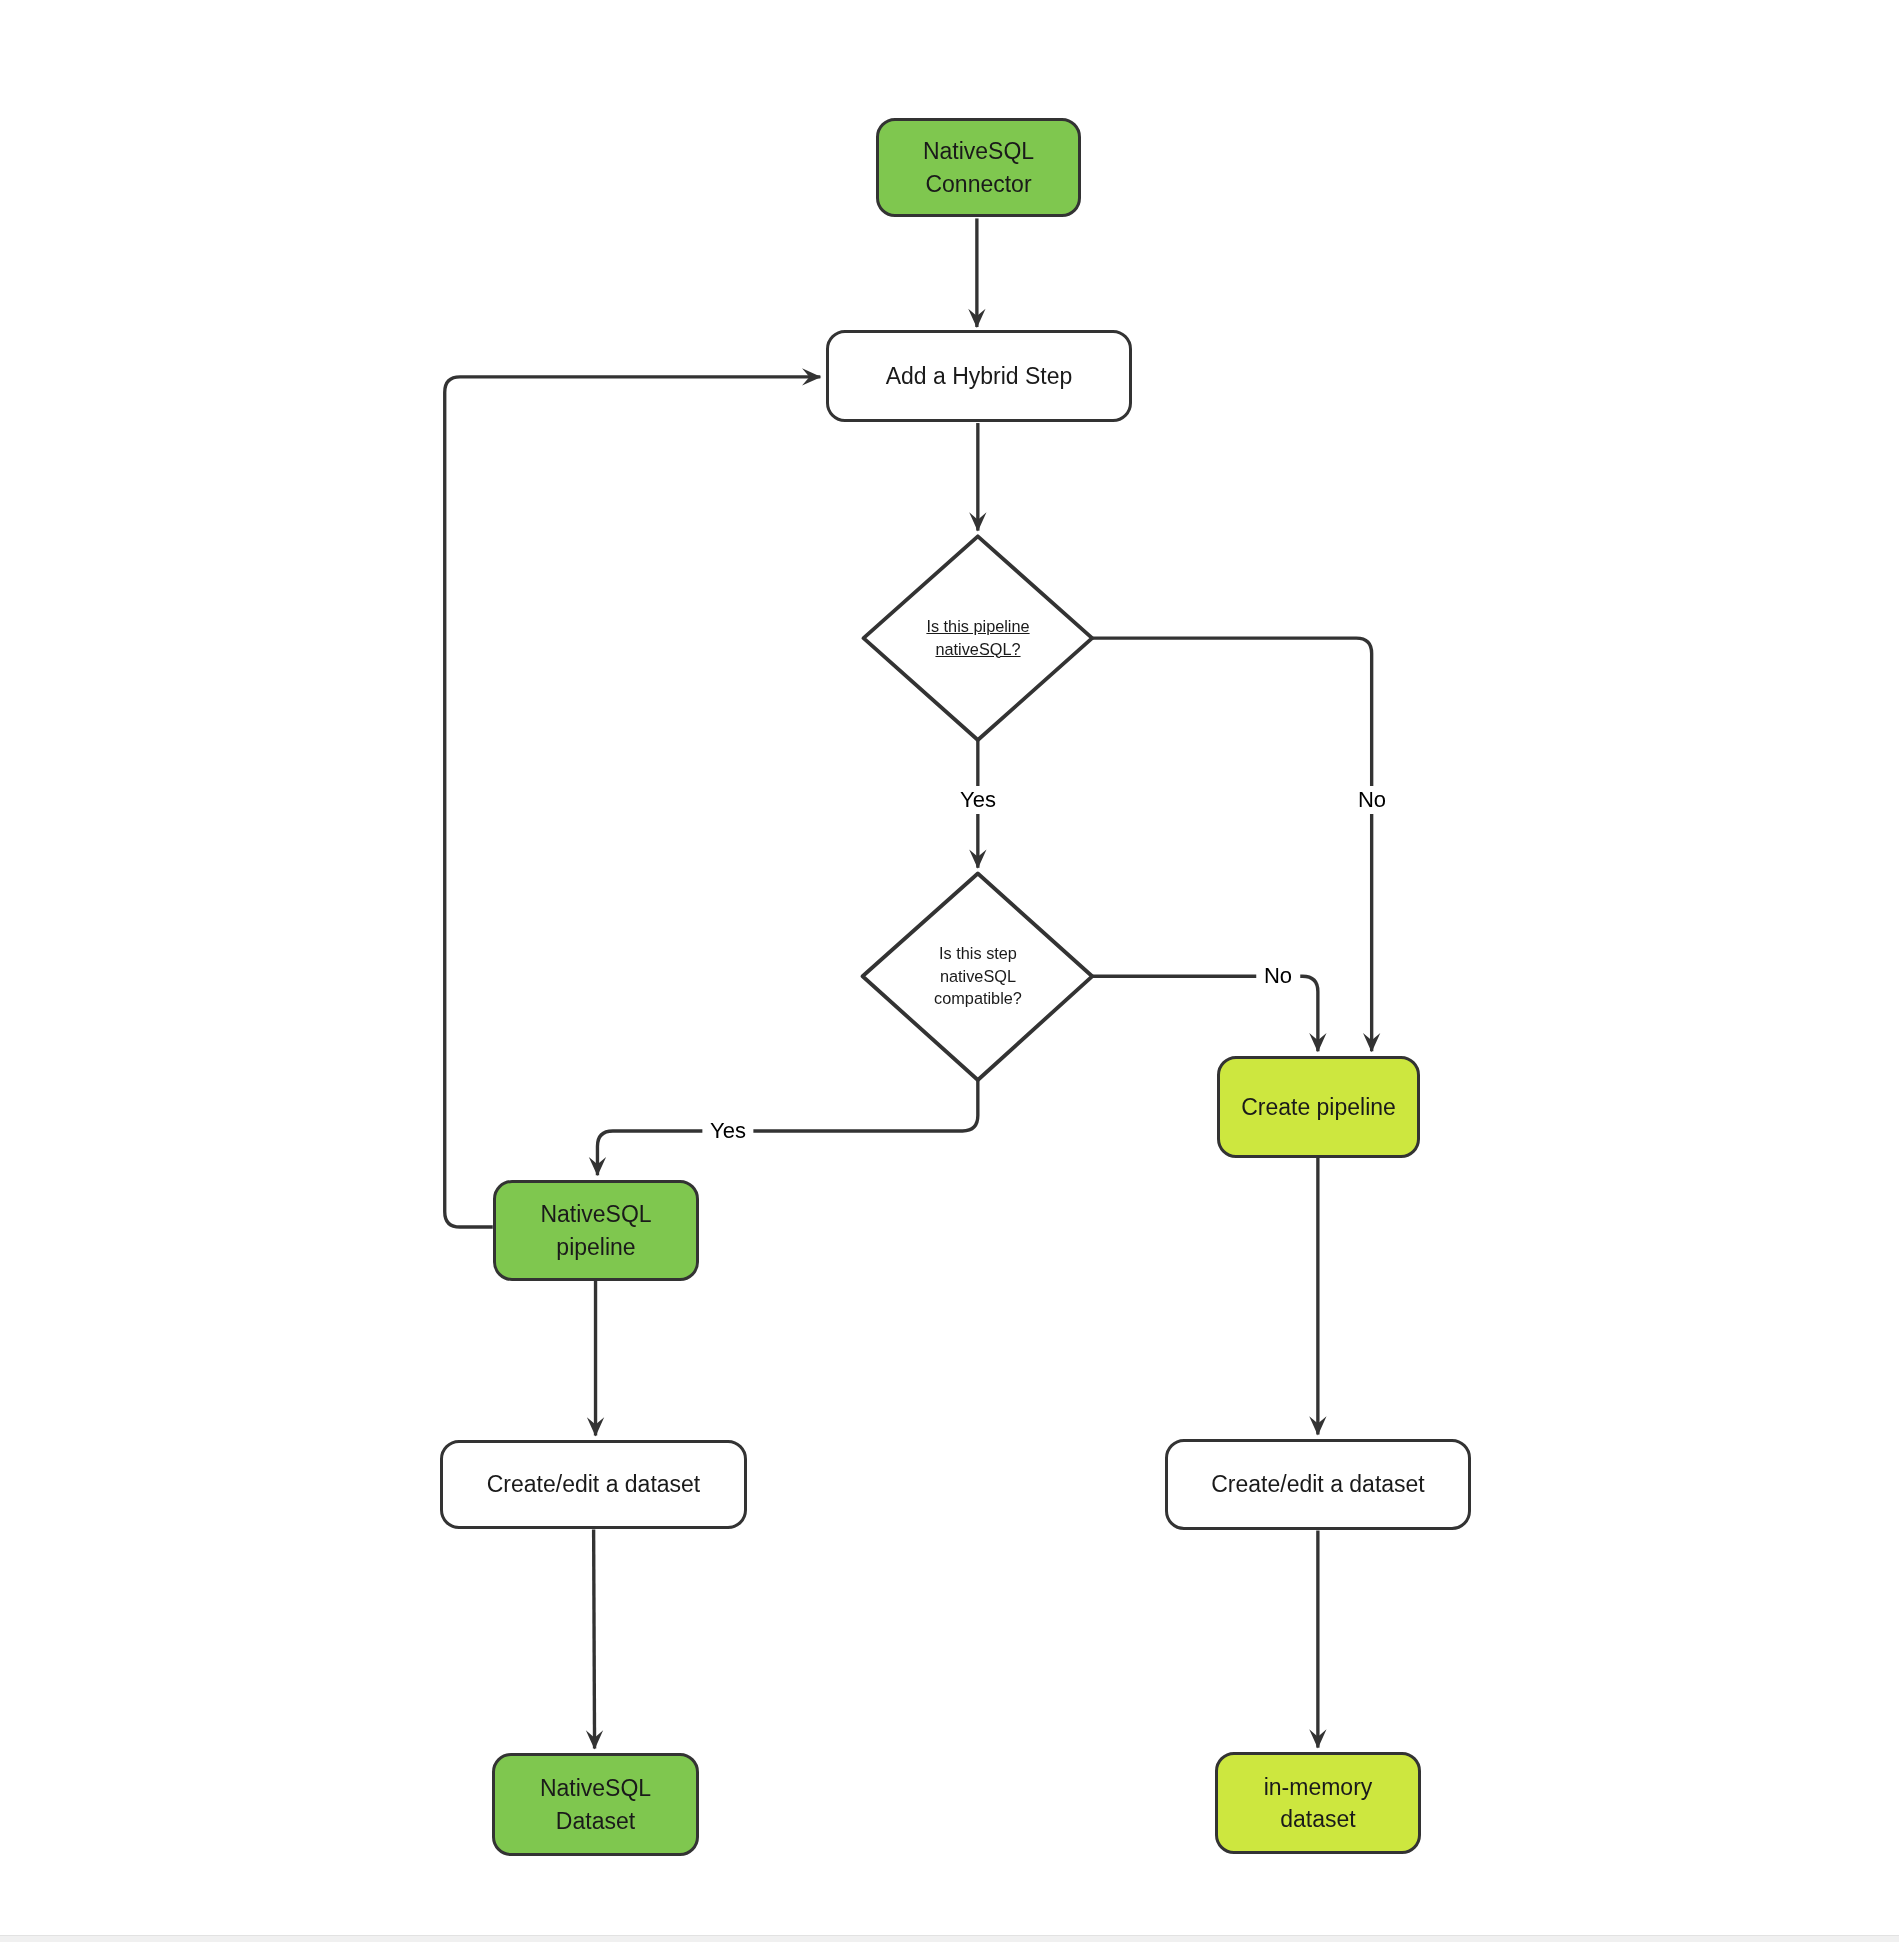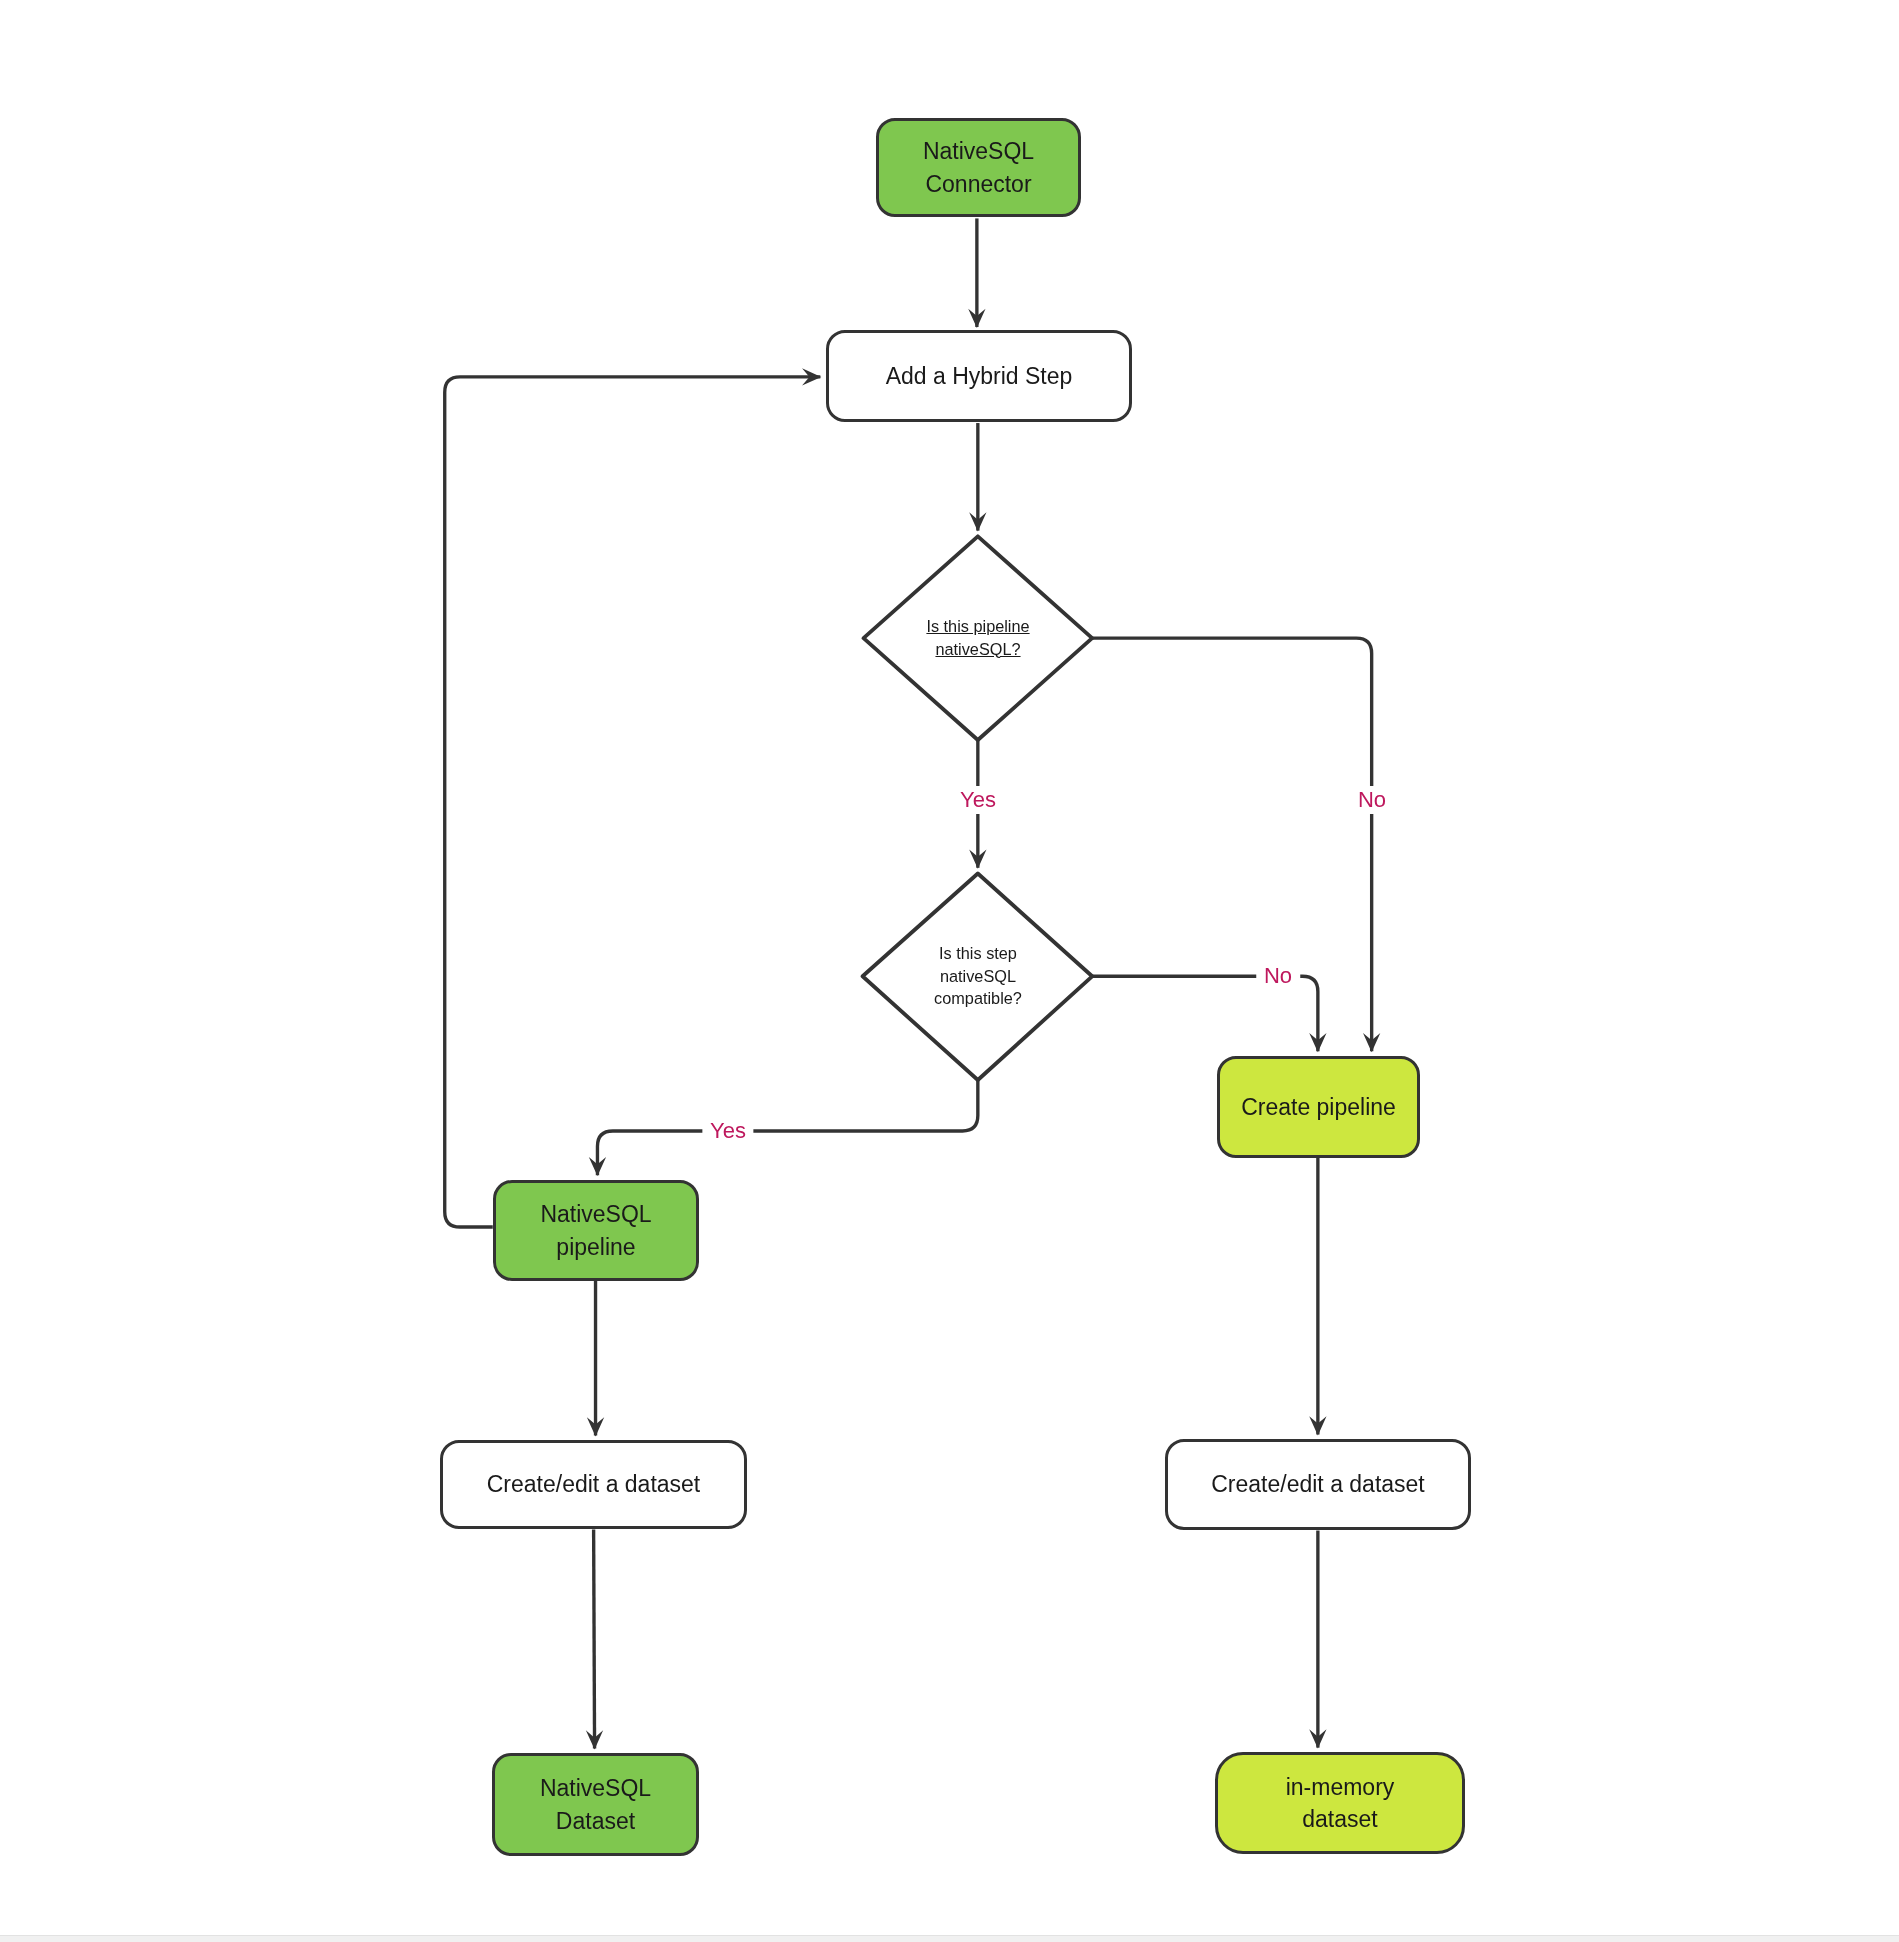--- a/index.html
+++ b/index.html
@@ -61,21 +61,21 @@
     color: var(--text, #1a1a1a);
     white-space: pre-line;
     pointer-events: none;
   }
   .edge-label {
     position: absolute;
     transform: translate(-50%, -50%);
     background: #ffffff;
     padding: 1px 7.7px;
     font-size: 22px;
-    color: #be185d;
+    color: #000000;
   }
   .bottom-bar {
     position: absolute;
     left: 0;
     bottom: 0;
     width: 100%;
     height: 6.7px;
     background: var(--bottombar, #f0f0f0);
     border-top: 1px solid #e2e2e2;
   }
@@ -125,21 +125,21 @@
   <div class="node node-green" style="left:493px; top:1180px; width:206px; height:101px;">NativeSQL
 pipeline</div>
 
   <div class="node node-white" style="left:440px; top:1440px; width:307px; height:89px;">Create/edit a dataset</div>
 
   <div class="node node-white" style="left:1165px; top:1439px; width:306px; height:91px;">Create/edit a dataset</div>
 
   <div class="node node-green" style="left:492px; top:1753px; width:207px; height:103px;">NativeSQL
 Dataset</div>
 
-  <div class="node node-lime" style="left:1215px; top:1752px; width:250px; height:102px;border-radius:28px;">in-memory
+  <div class="node node-lime" style="left:1215px; top:1752px; width:206px; height:102px;">in-memory
 dataset</div>
 
   <span class="edge-label" style="left:978px; top:800px;">Yes</span>
 
   <span class="edge-label" style="left:1372px; top:800px;">No</span>
 
   <span class="edge-label" style="left:1278px; top:976px;">No</span>
 
   <span class="edge-label" style="left:728px; top:1131px;">Yes</span>
 

